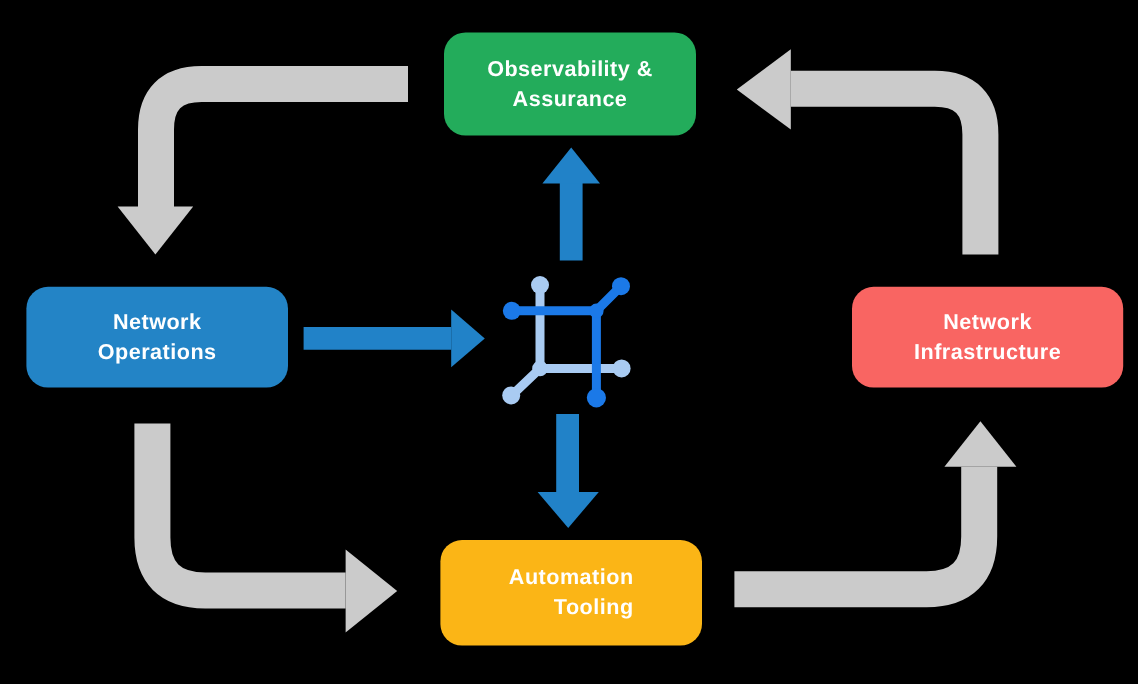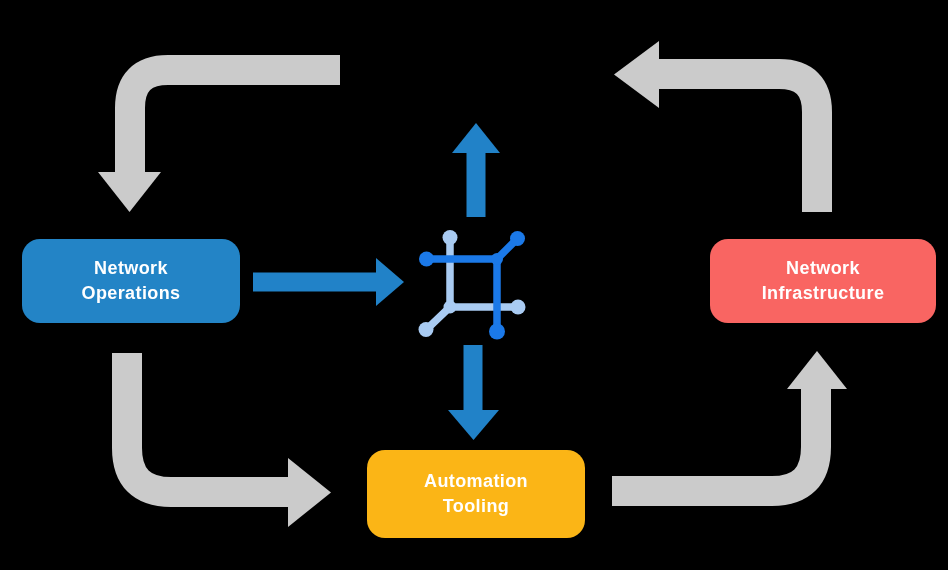--- a/index.html
+++ b/index.html
@@ -32,21 +32,21 @@
     color: #ffffff;
     font-size: 18px;
     font-weight: 600;
     line-height: 1.4;
     letter-spacing: 0.4px;
     white-space: pre-line;
   }
   .box-observability { left: 370px; top: 27px;  width: 210px; height: 86px; background: #23AC5B; }
   .box-operations    { left: 22px;  top: 239px; width: 218px; height: 84px; background: #2384C6; }
   .box-infrastructure{ left: 710px; top: 239px; width: 226px; height: 84px; background: #F96562; }
-  .box-automation    { left: 367px; top: 450px; width: 218px; height: 88px; background: #FBB516; }
+  .box-automation    { left: 367px; top: 450px; width: 218px; height: 88px; background: #FBB516; text-align: right; }
 
   .gray-arrow-path { stroke: #CBCBCB; stroke-width: 30; fill: none; }
   .gray-arrow-head { fill: #CBCBCB; }
   .blue-arrow-path { stroke: #2182C8; stroke-width: 19; fill: none; }
   .blue-arrow-head { fill: #2182C8; }
   .icon-light { stroke: #A9CBF2; stroke-width: 7.5; stroke-linecap: round; fill: none; }
   .icon-light-node { fill: #A9CBF2; }
   .icon-dark { stroke: #1B79E8; stroke-width: 7.5; stroke-linecap: round; fill: none; }
   .icon-dark-node { fill: #1B79E8; }
 </style>
@@ -106,20 +106,24 @@
       <path class="icon-dark" d="M 497 259 L 517 239"></path>
       <circle class="icon-dark-node" cx="426.5" cy="259" r="7.5"></circle>
       <circle class="icon-dark-node" cx="497" cy="331.5" r="8"></circle>
       <circle class="icon-dark-node" cx="517.5" cy="238.5" r="7.5"></circle>
       <circle class="icon-dark-node" cx="497" cy="259" r="6"></circle>
 
       <circle class="icon-light-node" cx="450" cy="307" r="6.5"></circle>
     </g>
   </svg>
 
+  <div class="node-box box-observability">
+    <span class="node-label">Observability &amp;
+Assurance</span>
+  </div>
 
   <div class="node-box box-operations">
     <span class="node-label">Network
 Operations</span>
   </div>
 
   <div class="node-box box-infrastructure">
     <span class="node-label">Network
 Infrastructure</span>
   </div>

